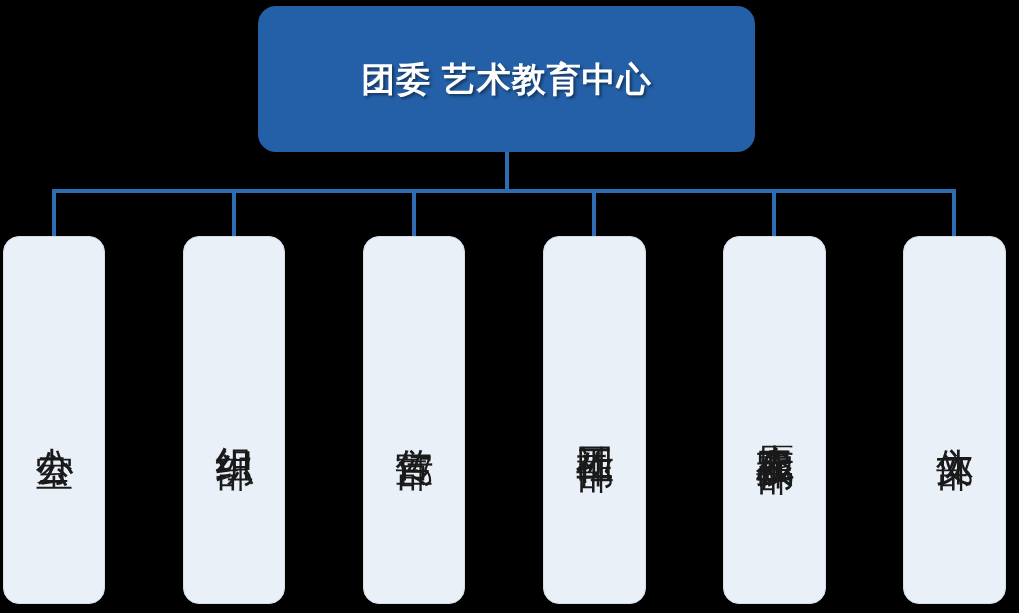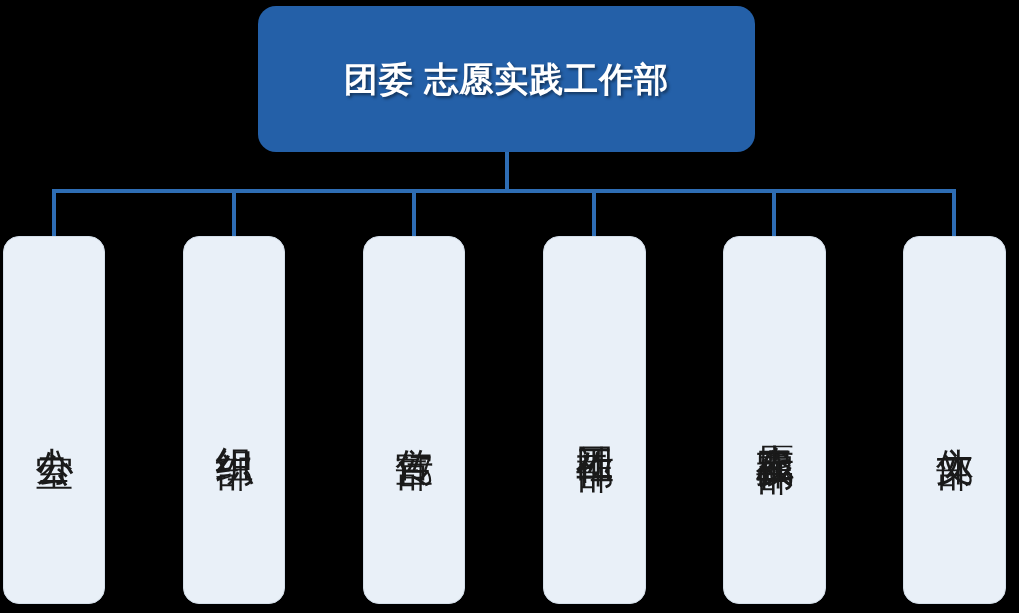--- a/index.html
+++ b/index.html
@@ -90,21 +90,21 @@
     letter-spacing: 2px;
     text-align: center;
   }
 </style>
 </head>
 <body>
 
 <div id="chart-canvas">
 
   <div class="root-node">
-    <span class="root-label">团委 志愿实践工作部</span>
+    <span class="root-label">团委 艺术教育中心</span>
   </div>
 
   <div class="conn conn-root-stub"></div>
   <div class="conn conn-bus" style="left: 52px; width: 904px;"></div>
 
   <div class="conn conn-drop" id="drop-0" style="left: 52px;"></div>
   <div class="conn conn-drop" id="drop-1" style="left: 232px;"></div>
   <div class="conn conn-drop" id="drop-2" style="left: 412px;"></div>
   <div class="conn conn-drop" id="drop-3" style="left: 592px;"></div>
   <div class="conn conn-drop" id="drop-4" style="left: 772px;"></div>

